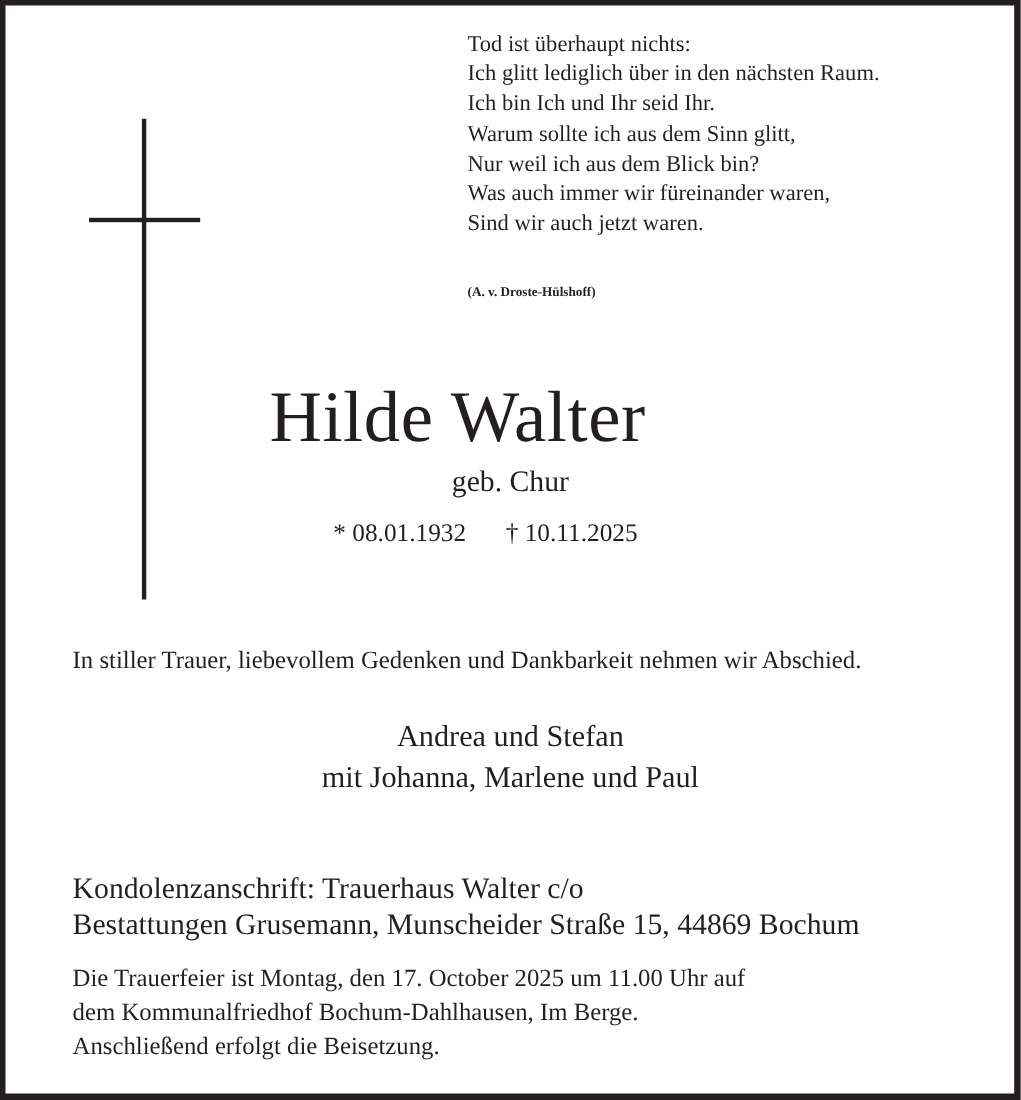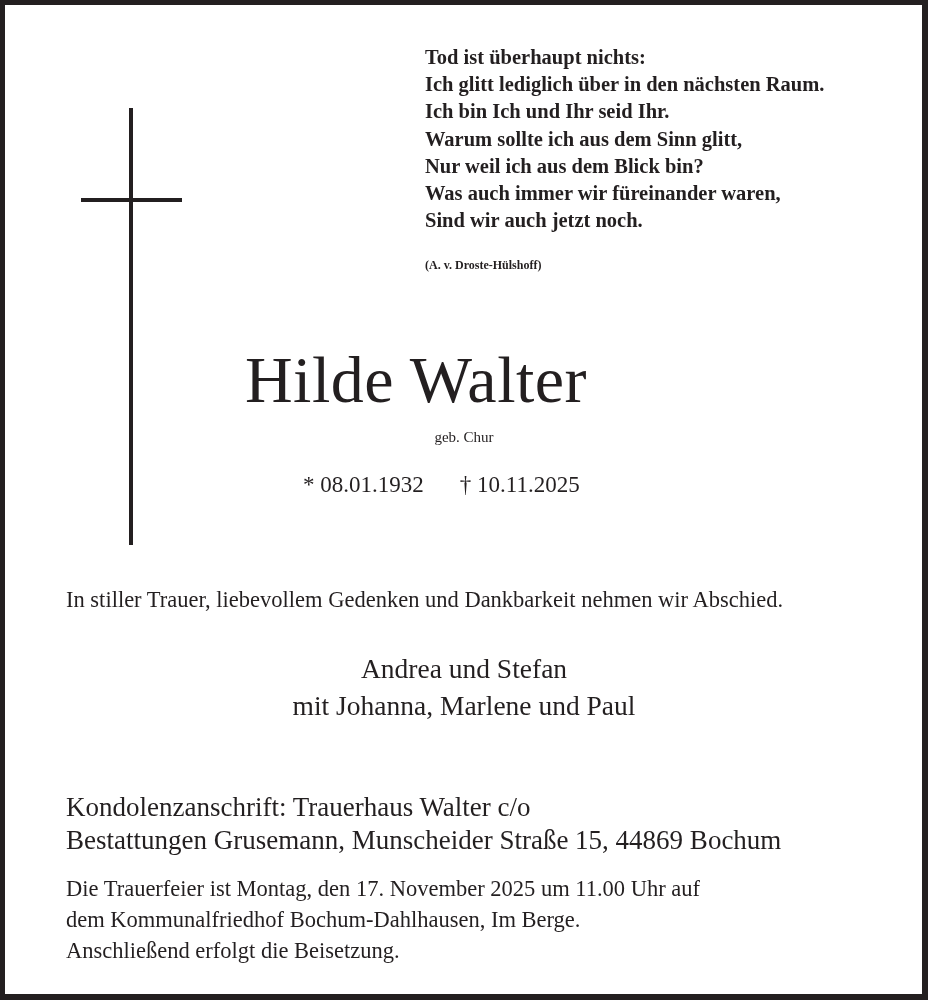--- a/index.html
+++ b/index.html
@@ -3,28 +3,28 @@
   <meta charset="utf-8">
   <style>
     html, body { margin: 0; padding: 0; background: #ffffff; }
     body { width: 928px; height: 1000px; position: relative; overflow: hidden;
            font-family: "Liberation Serif", "DejaVu Serif", serif; color: #231f20; }
     .frame { position: absolute; left: 0; top: 0; width: 928px; height: 1000px;
              box-sizing: border-box; border-style: solid; border-color: #231f20;
              border-width: 5px 6px 6px 5px; }
     .cross-v { position: absolute; left: 129px; top: 108px; width: 4px; height: 437px; background: #231f20; }
     .cross-h { position: absolute; left: 81px; top: 198px; width: 101px; height: 4px; background: #231f20; }
-    .poem { position: absolute; left: 425px; top: 44px; font-size: 20.5px; line-height: 27.2px; font-weight: bold; }
+    .poem { position: absolute; left: 425px; top: 27px; font-size: 20.5px; line-height: 27.2px; }
     .poem .line { display: block; white-space: nowrap; }
     .poem-author { position: absolute; left: 425px; top: 258px; font-size: 12px; font-weight: bold; }
     .name { position: absolute; left: 0; width: 832px; top: 340px; text-align: center;
             font-size: 66px; line-height: 80px; letter-spacing: 0.5px; }
     .name span { position: relative; left: 0; }
     .maiden { position: absolute; left: 0; width: 928px; top: 423px; text-align: center;
-              font-size: 15px; line-height: 28px; padding-left: 0; }
+              font-size: 27px; line-height: 28px; padding-left: 0; }
     .maiden span { position: relative; left: 0; }
     .dates { position: absolute; left: 303px; top: 470px; font-size: 23px; line-height: 30px; white-space: nowrap; }
     .dates .death { margin-left: 36px; }
     .intro { position: absolute; left: 66px; top: 585px; font-size: 22.5px; line-height: 30px; width: 800px; }
     .family { position: absolute; left: 0; width: 928px; top: 650px; text-align: center;
               font-size: 27.5px; line-height: 37px; }
     .family .line { display: block; }
     .address { position: absolute; left: 66px; top: 791px; font-size: 27px; line-height: 33px; white-space: nowrap; }
     .address .line, .service .line { display: block; }
     .service { position: absolute; left: 66px; top: 873px; font-size: 22.5px; line-height: 31px; white-space: nowrap; }
@@ -39,21 +39,21 @@
   <div class="cross-h"></div>
 </div>
 
 <div class="poem">
   <span class="line">Tod ist überhaupt nichts:</span>
   <span class="line">Ich glitt lediglich über in den nächsten Raum.</span>
   <span class="line">Ich bin Ich und Ihr seid Ihr.</span>
   <span class="line">Warum sollte ich aus dem Sinn glitt,</span>
   <span class="line">Nur weil ich aus dem Blick bin?</span>
   <span class="line">Was auch immer wir füreinander waren,</span>
-  <span class="line">Sind wir auch jetzt noch.</span>
+  <span class="line">Sind wir auch jetzt waren.</span>
 </div>
 <div class="poem-author">(A. v. Droste-Hülshoff)</div>
 
 <div class="name">
   <span>Hilde Walter</span>
 </div>
 <div class="maiden">
   <span>geb. Chur</span>
 </div>
 <div class="dates">
@@ -66,16 +66,16 @@
   <span class="line">Andrea und Stefan</span>
   <span class="line">mit Johanna, Marlene und Paul</span>
 </div>
 
 <div class="address">
   <span class="line">Kondolenzanschrift: Trauerhaus Walter c/o</span>
   <span class="line">Bestattungen Grusemann, Munscheider Straße 15, 44869 Bochum</span>
 </div>
 
 <div class="service">
-  <span class="line">Die Trauerfeier ist Montag, den 17. November 2025 um 11.00 Uhr auf</span>
+  <span class="line">Die Trauerfeier ist Montag, den 17. October 2025 um 11.00 Uhr auf</span>
   <span class="line">dem Kommunalfriedhof Bochum-Dahlhausen, Im Berge.</span>
   <span class="line">Anschließend erfolgt die Beisetzung.</span>
 </div>
 
 </body></html>

